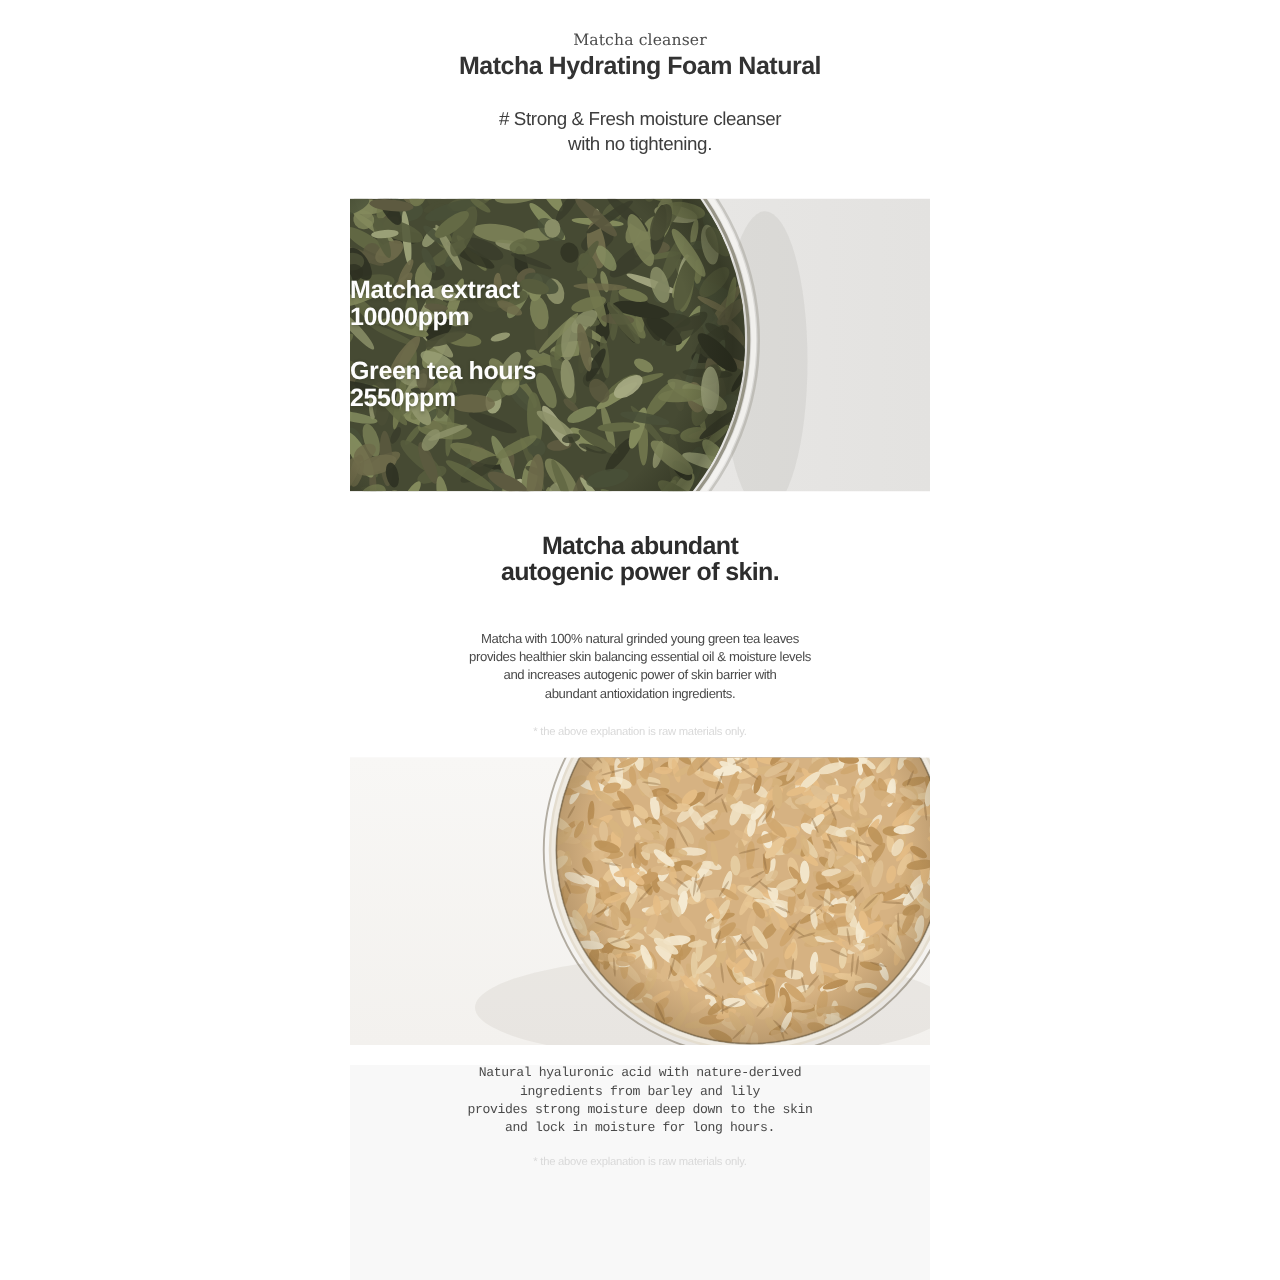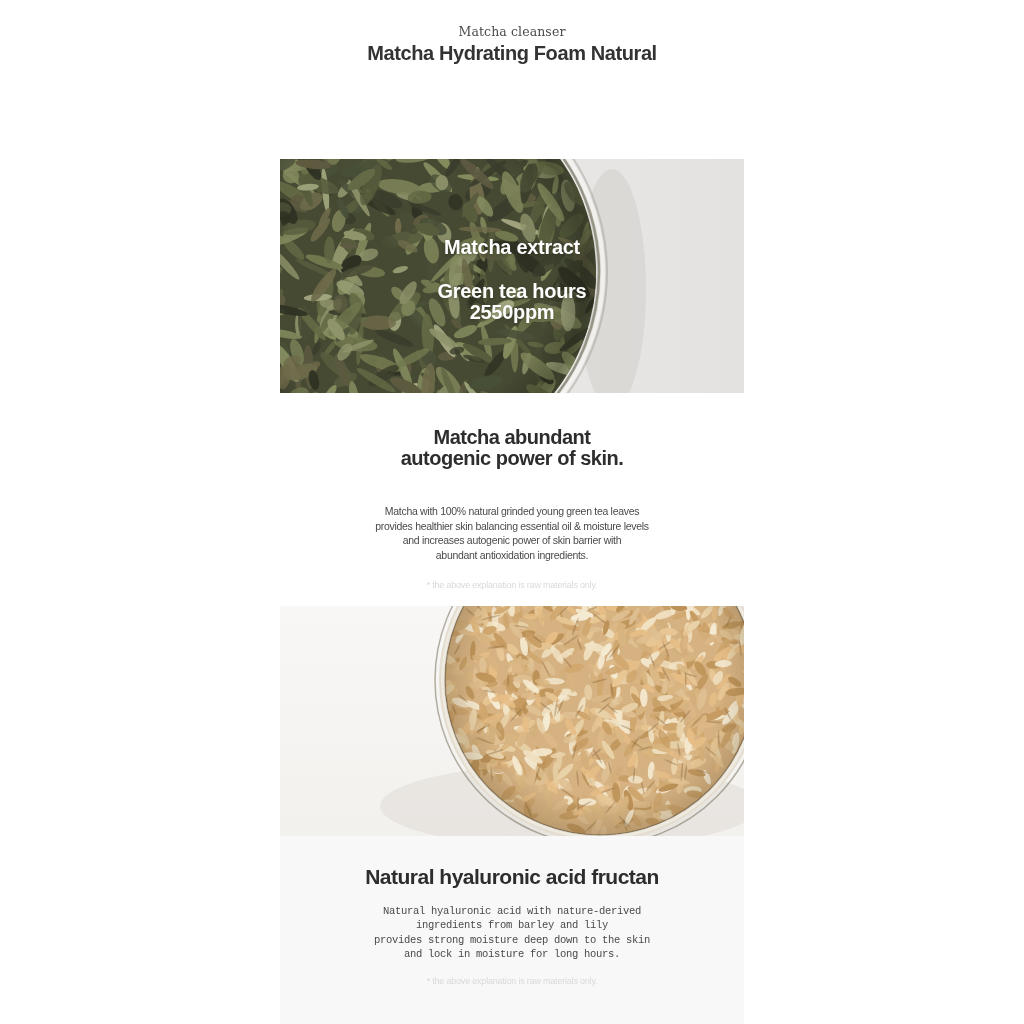--- a/index.html
+++ b/index.html
@@ -25,21 +25,21 @@
   .eyebrow{font-family:"DejaVu Serif",serif;font-size:12.5px;color:var(--eyebrow-text);letter-spacing:.1px;}
   .title{font-size:20px;font-weight:bold;color:var(--title-text);margin-top:3px;letter-spacing:-.4px;}
   .subtitle{margin-top:21px;font-size:15px;color:var(--subtitle-text);line-height:20px;letter-spacing:-.3px;}
 
   
   .photo{position:relative;width:464px;overflow:hidden;}
   .photo svg{position:absolute;left:0;top:0;display:block;}
   .matcha-photo{height:234px;background:var(--matcha-photo-bg);}
   .barley-photo{height:230px;background:var(--barley-photo-bg);}
 
-  .overlay{position:absolute;left:0;right:0;top:78px;text-align:center;
+  .overlay{position:absolute;left:0;right:0;top:63px;
     color:var(--overlay-text);font-size:20px;font-weight:bold;line-height:21.5px;
     letter-spacing:-.3px;text-shadow:0 1px 3px rgba(45,50,30,.45);}
   .ov-gap{height:22px;}
 
   
   .copy{text-align:center;}
   .copy.white{height:213px;background:var(--page-bg);}
   .copy.gray{height:188px;background:var(--bottom-section-bg);}
   .copy h2{font-size:20px;font-weight:600;color:var(--heading-text);line-height:20.5px;letter-spacing:-.5px;}
   .copy.white h2{padding-top:34px;}
@@ -50,20 +50,24 @@
   .copy.gray .footnote{margin-top:14px;}
 </style>
 </head>
 <body>
 
 <div class="page">
 
   <header class="intro">
     <div class="eyebrow">Matcha cleanser</div>
     <h1 class="title">Matcha Hydrating Foam Natural</h1>
+    <p class="subtitle">
+      <span># Strong &amp; Fresh moisture cleanser</span><br>
+      <span>with no tightening.</span>
+    </p>
   </header>
 
   <figure class="photo matcha-photo">
     <svg id="leaves-art" width="464" height="234" viewBox="0 0 464 234">
         <defs>
           <linearGradient id="g1" x1="0" y1="0" x2="1" y2="0">
             <stop offset="0" stop-color="#e2e1df"></stop>
             <stop offset="0.55" stop-color="#e8e7e5"></stop>
             <stop offset="1" stop-color="#e3e2e0"></stop>
           </linearGradient>
@@ -601,20 +605,21 @@
           <ellipse cx="187.5" cy="119" rx="19.6" ry="4.3" fill="#6e6a4a" opacity="0.9" transform="rotate(78.4 187.5 119)"></ellipse>
           <ellipse cx="27.9" cy="28.2" rx="11" ry="3.3" fill="#9aa077" opacity="1" transform="rotate(175.5 27.9 28.2)"></ellipse>
           <circle cx="120" cy="113" r="196" fill="url(#dishShade)"></circle>
         </g>
         <circle cx="120" cy="113" r="199" fill="none" stroke="#8e8c7c" stroke-width="2.5" opacity="0.9"></circle>
         <circle cx="120" cy="113" r="203" fill="none" stroke="#f4f3f1" stroke-width="4" opacity="0.85"></circle>
         <circle cx="120" cy="113" r="207" fill="none" stroke="rgba(150,148,138,0.4)" stroke-width="2"></circle>
       </svg>
     <figcaption class="overlay">
       <div class="ov-line">Matcha extract</div>
+      <div class="ov-line">10000ppm</div>
       <div class="ov-gap"></div>
       <div class="ov-line">Green tea hours</div>
       <div class="ov-line">2550ppm</div>
     </figcaption>
   </figure>
 
   <section class="copy white">
     <h2>
       <span>Matcha abundant</span><br>
       <span>autogenic power of skin.</span>
@@ -1590,21 +1595,20 @@
           <ellipse cx="448" cy="108.3" rx="6.9" ry="0.9" fill="rgba(125,92,52,0.35)" transform="rotate(60.3 448 108.3)"></ellipse>
           <ellipse cx="299.2" cy="105" rx="7.5" ry="0.9" fill="rgba(125,92,52,0.35)" transform="rotate(122.5 299.2 105)"></ellipse>
           <ellipse cx="319.3" cy="74.8" rx="8.6" ry="0.9" fill="rgba(125,92,52,0.35)" transform="rotate(165.9 319.3 74.8)"></ellipse>
           <circle cx="320" cy="74" r="155" fill="url(#bowlShade)"></circle>
         </g>
         <circle cx="320" cy="74" r="155" fill="none" stroke="rgba(95,82,58,0.45)" stroke-width="1.5"></circle>
       </svg>
   </figure>
 
   <section class="copy gray">
-    <h2>Natural hyaluronic acid fructan</h2>
     <p class="body">
       <span>Natural hyaluronic acid with nature-derived</span><br>
       <span>ingredients from barley and lily</span><br>
       <span>provides strong moisture deep down to the skin</span><br>
       <span>and lock in moisture for long hours.</span>
     </p>
     <p class="footnote">* the above explanation is raw materials only.</p>
   </section>
 
 </div>

